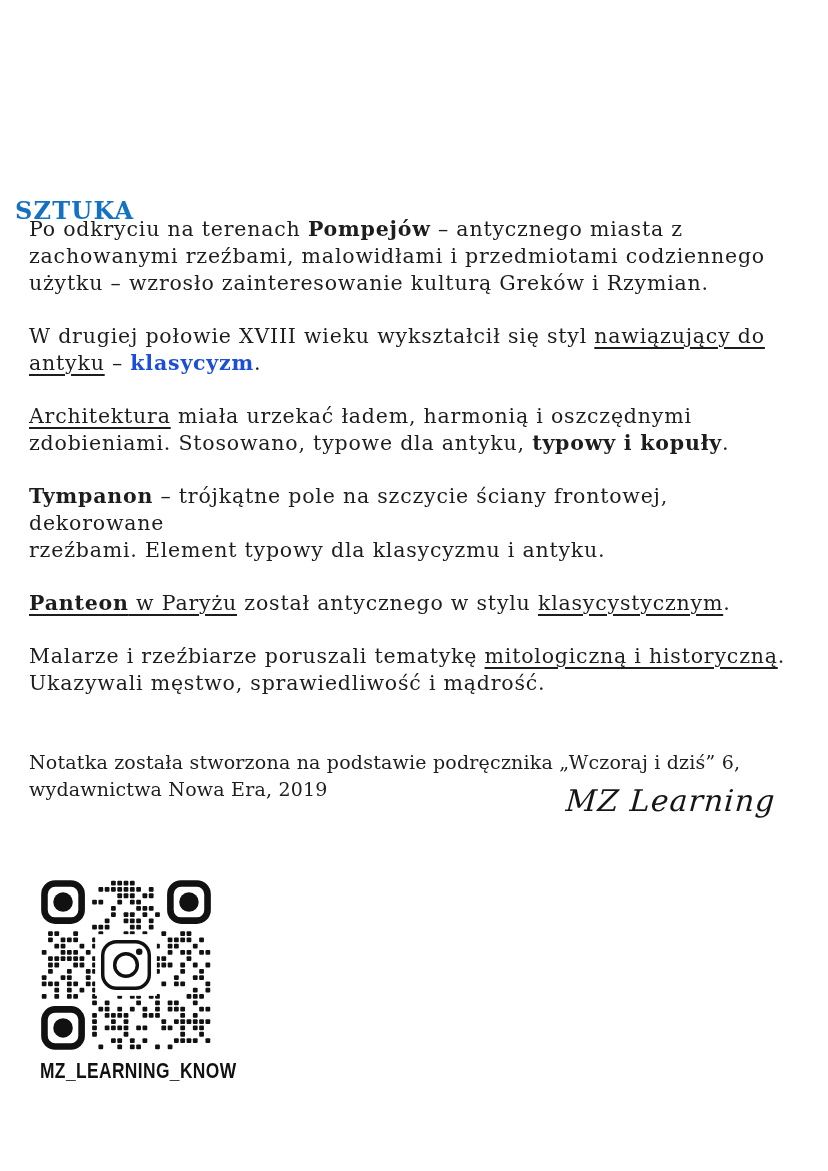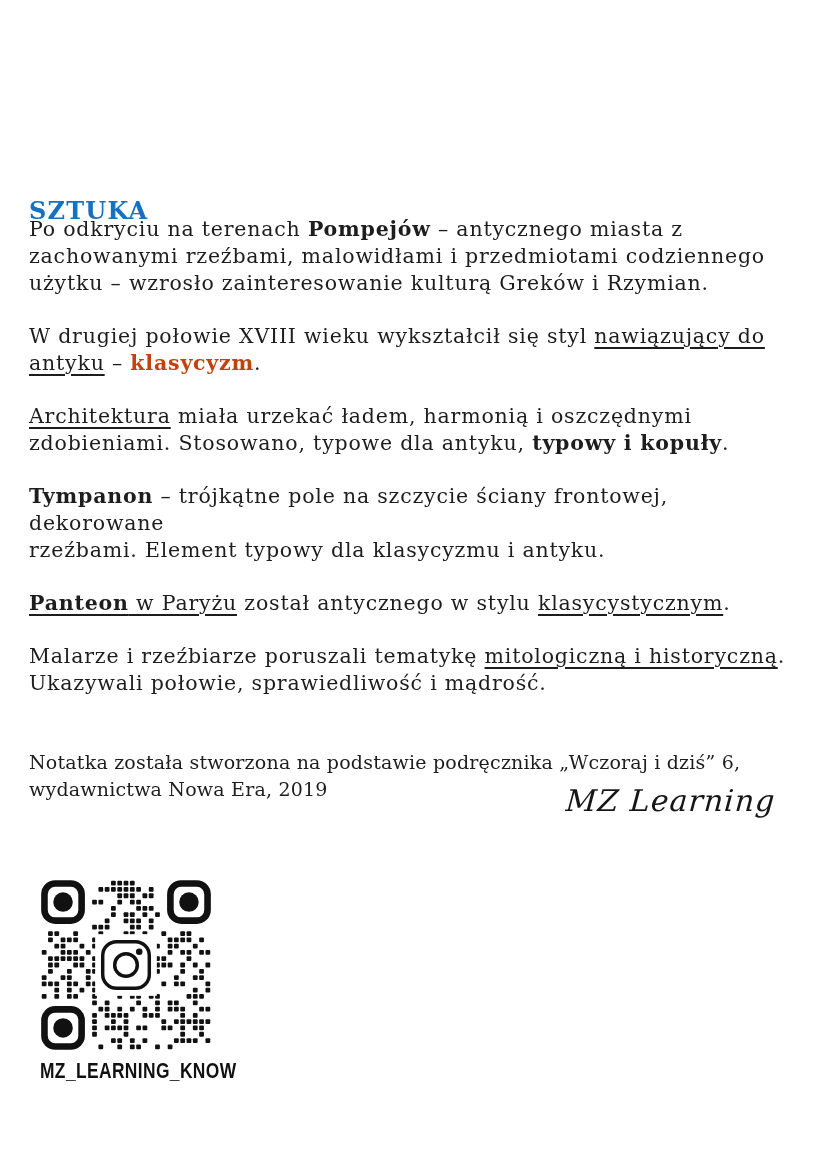--- a/index.html
+++ b/index.html
@@ -5,21 +5,21 @@
   html,body{margin:0;padding:0;background:#ffffff;}
   .page{
     position:relative;
     width:828px;height:1171px;
     background:#ffffff;
     overflow:hidden;
     font-family:"DejaVu Serif", serif;
     color:#1d1d1d;
   }
   .heading{
-    position:absolute;left:29px;top:180px;
+    position:absolute;left:15px;top:180px;
     font-size:24px;font-weight:700;letter-spacing:1.2px;
     line-height:30px;
   }
   .body-text{
     position:absolute;left:29px;top:212px;width:772px;
   }
   .para{
     margin:4px 0 26px 0;
     font-size:20.5px;line-height:27px;letter-spacing:0.8px;
   }
@@ -51,25 +51,25 @@
 </style>
 </head>
 <body>
 
 <div class="page">
 
   <h1 class="heading" style="color: rgb(21, 113, 193);">SZTUKA</h1>
 
   <div class="body-text">
     <p class="para"><span>Po odkryciu na terenach </span><span class="rb">Pompejów</span><span> – antycznego miasta z</span><br><span>zachowanymi rzeźbami, malowidłami i przedmiotami codziennego</span><br><span>użytku – wzrosło zainteresowanie kulturą Greków i Rzymian.</span></p>
-    <p class="para"><span>W drugiej połowie XVIII wieku wykształcił się styl </span><span class="ru">nawiązujący do</span><br><span class="ru">antyku</span><span> – </span><span class="rb" style="color: #c2410c; text-align: center;">klasycyzm</span><span>.</span></p>
+    <p class="para"><span>W drugiej połowie XVIII wieku wykształcił się styl </span><span class="ru">nawiązujący do</span><br><span class="ru">antyku</span><span> – </span><span class="rb" style="color: #1d4ed8; text-align: center;">klasycyzm</span><span>.</span></p>
     <p class="para"><span class="ru">Architektura</span><span> miała urzekać ładem, harmonią i oszczędnymi</span><br><span>zdobieniami. Stosowano, typowe dla antyku, </span><span class="rb">typowy i kopuły</span><span>.</span></p>
     <p class="para"><span class="rb">Tympanon</span><span> – trójkątne pole na szczycie ściany frontowej, dekorowane</span><br><span>rzeźbami. Element typowy dla klasycyzmu i antyku.</span></p>
     <p class="para"><span class="rb ru">Panteon</span><span class="ru"> w Paryżu</span><span> został antycznego w stylu </span><span class="ru">klasycystycznym</span><span>.</span></p>
-    <p class="para"><span>Malarze i rzeźbiarze poruszali tematykę </span><span class="ru">mitologiczną i historyczną</span><span>.</span><br><span>Ukazywali połowie, sprawiedliwość i mądrość.</span></p>
+    <p class="para"><span>Malarze i rzeźbiarze poruszali tematykę </span><span class="ru">mitologiczną i historyczną</span><span>.</span><br><span>Ukazywali męstwo, sprawiedliwość i mądrość.</span></p>
     <p class="note"><span>Notatka została stworzona na podstawie podręcznika „Wczoraj i dziś” 6,</span><br><span>wydawnictwa Nowa Era, 2019</span></p>
   </div>
 
   <div class="signature">MZ Learning</div>
 
   <div class="qr-block">
     <svg class="qr-svg" width="172" height="170" viewBox="0 0 170 170" xmlns="http://www.w3.org/2000/svg">
         <rect x="70.01481481481483" y="0.7555555555555555" width="4.785185185185186" height="4.785185185185186" rx="1.0074074074074075" fill="#111111"></rect>
         <rect x="76.31111111111112" y="0.7555555555555555" width="4.785185185185186" height="4.785185185185186" rx="1.0074074074074075" fill="#111111"></rect>
         <rect x="82.60740740740742" y="0.7555555555555555" width="4.785185185185186" height="4.785185185185186" rx="1.0074074074074075" fill="#111111"></rect>

